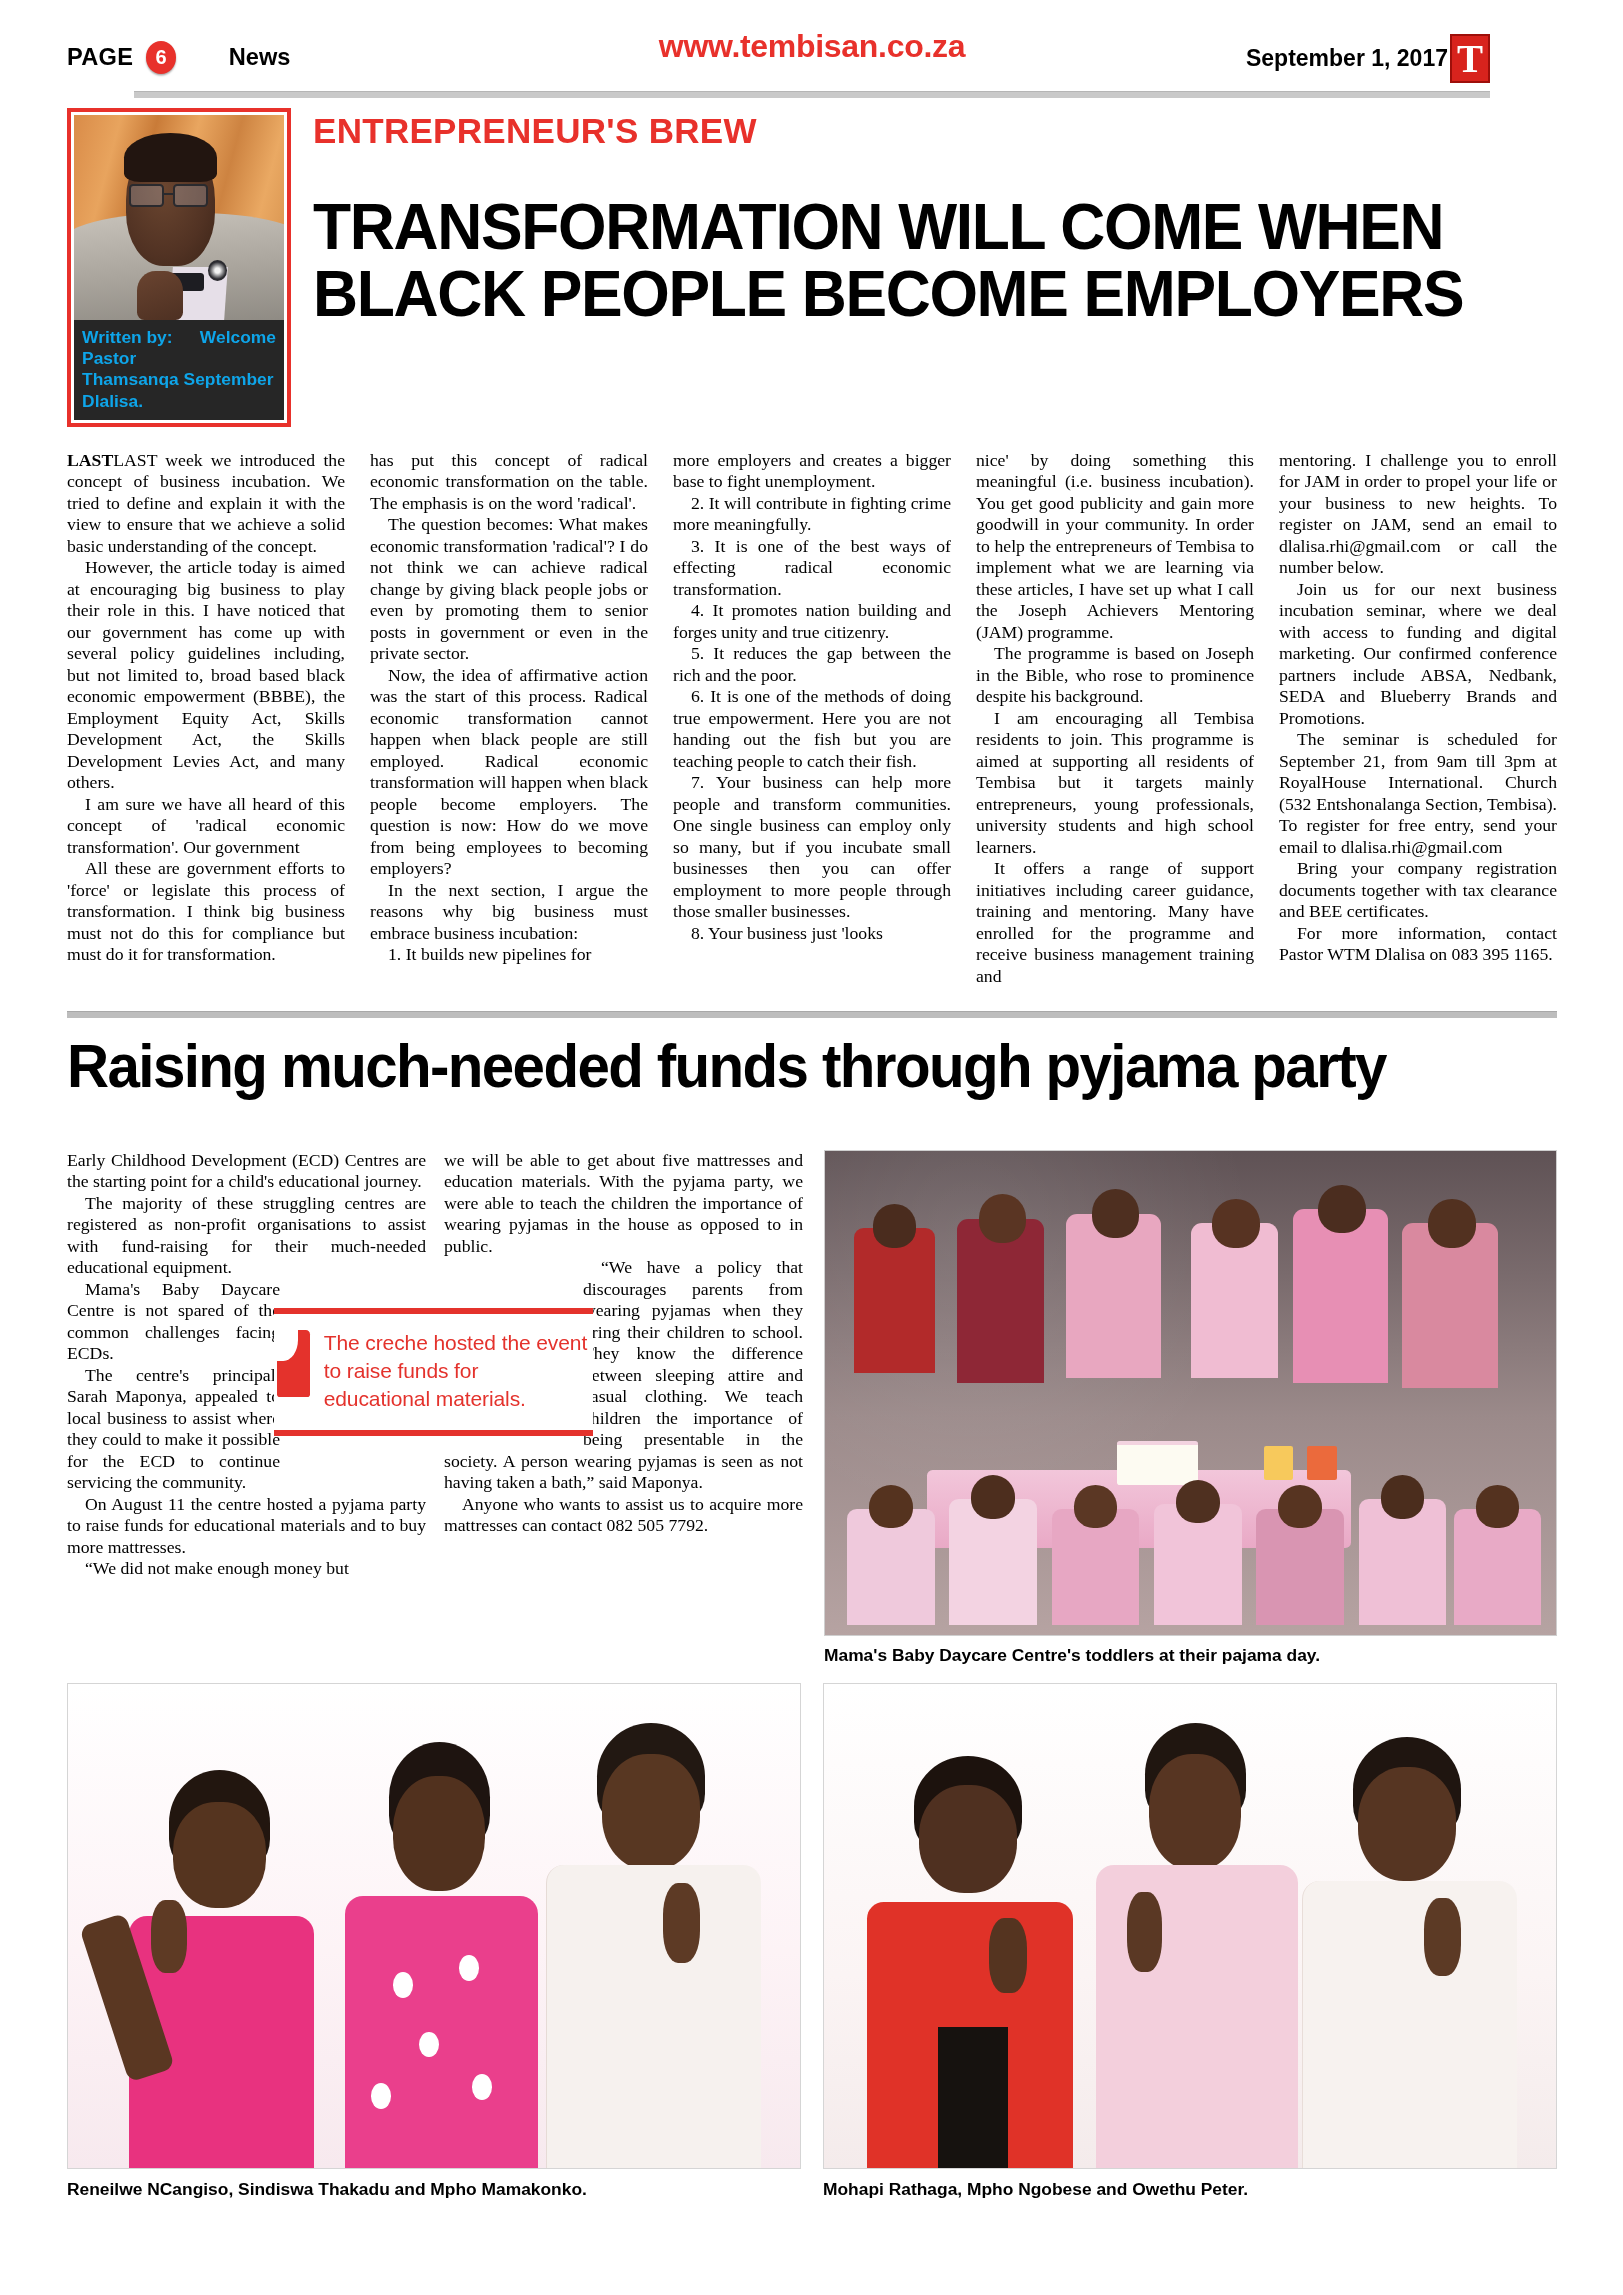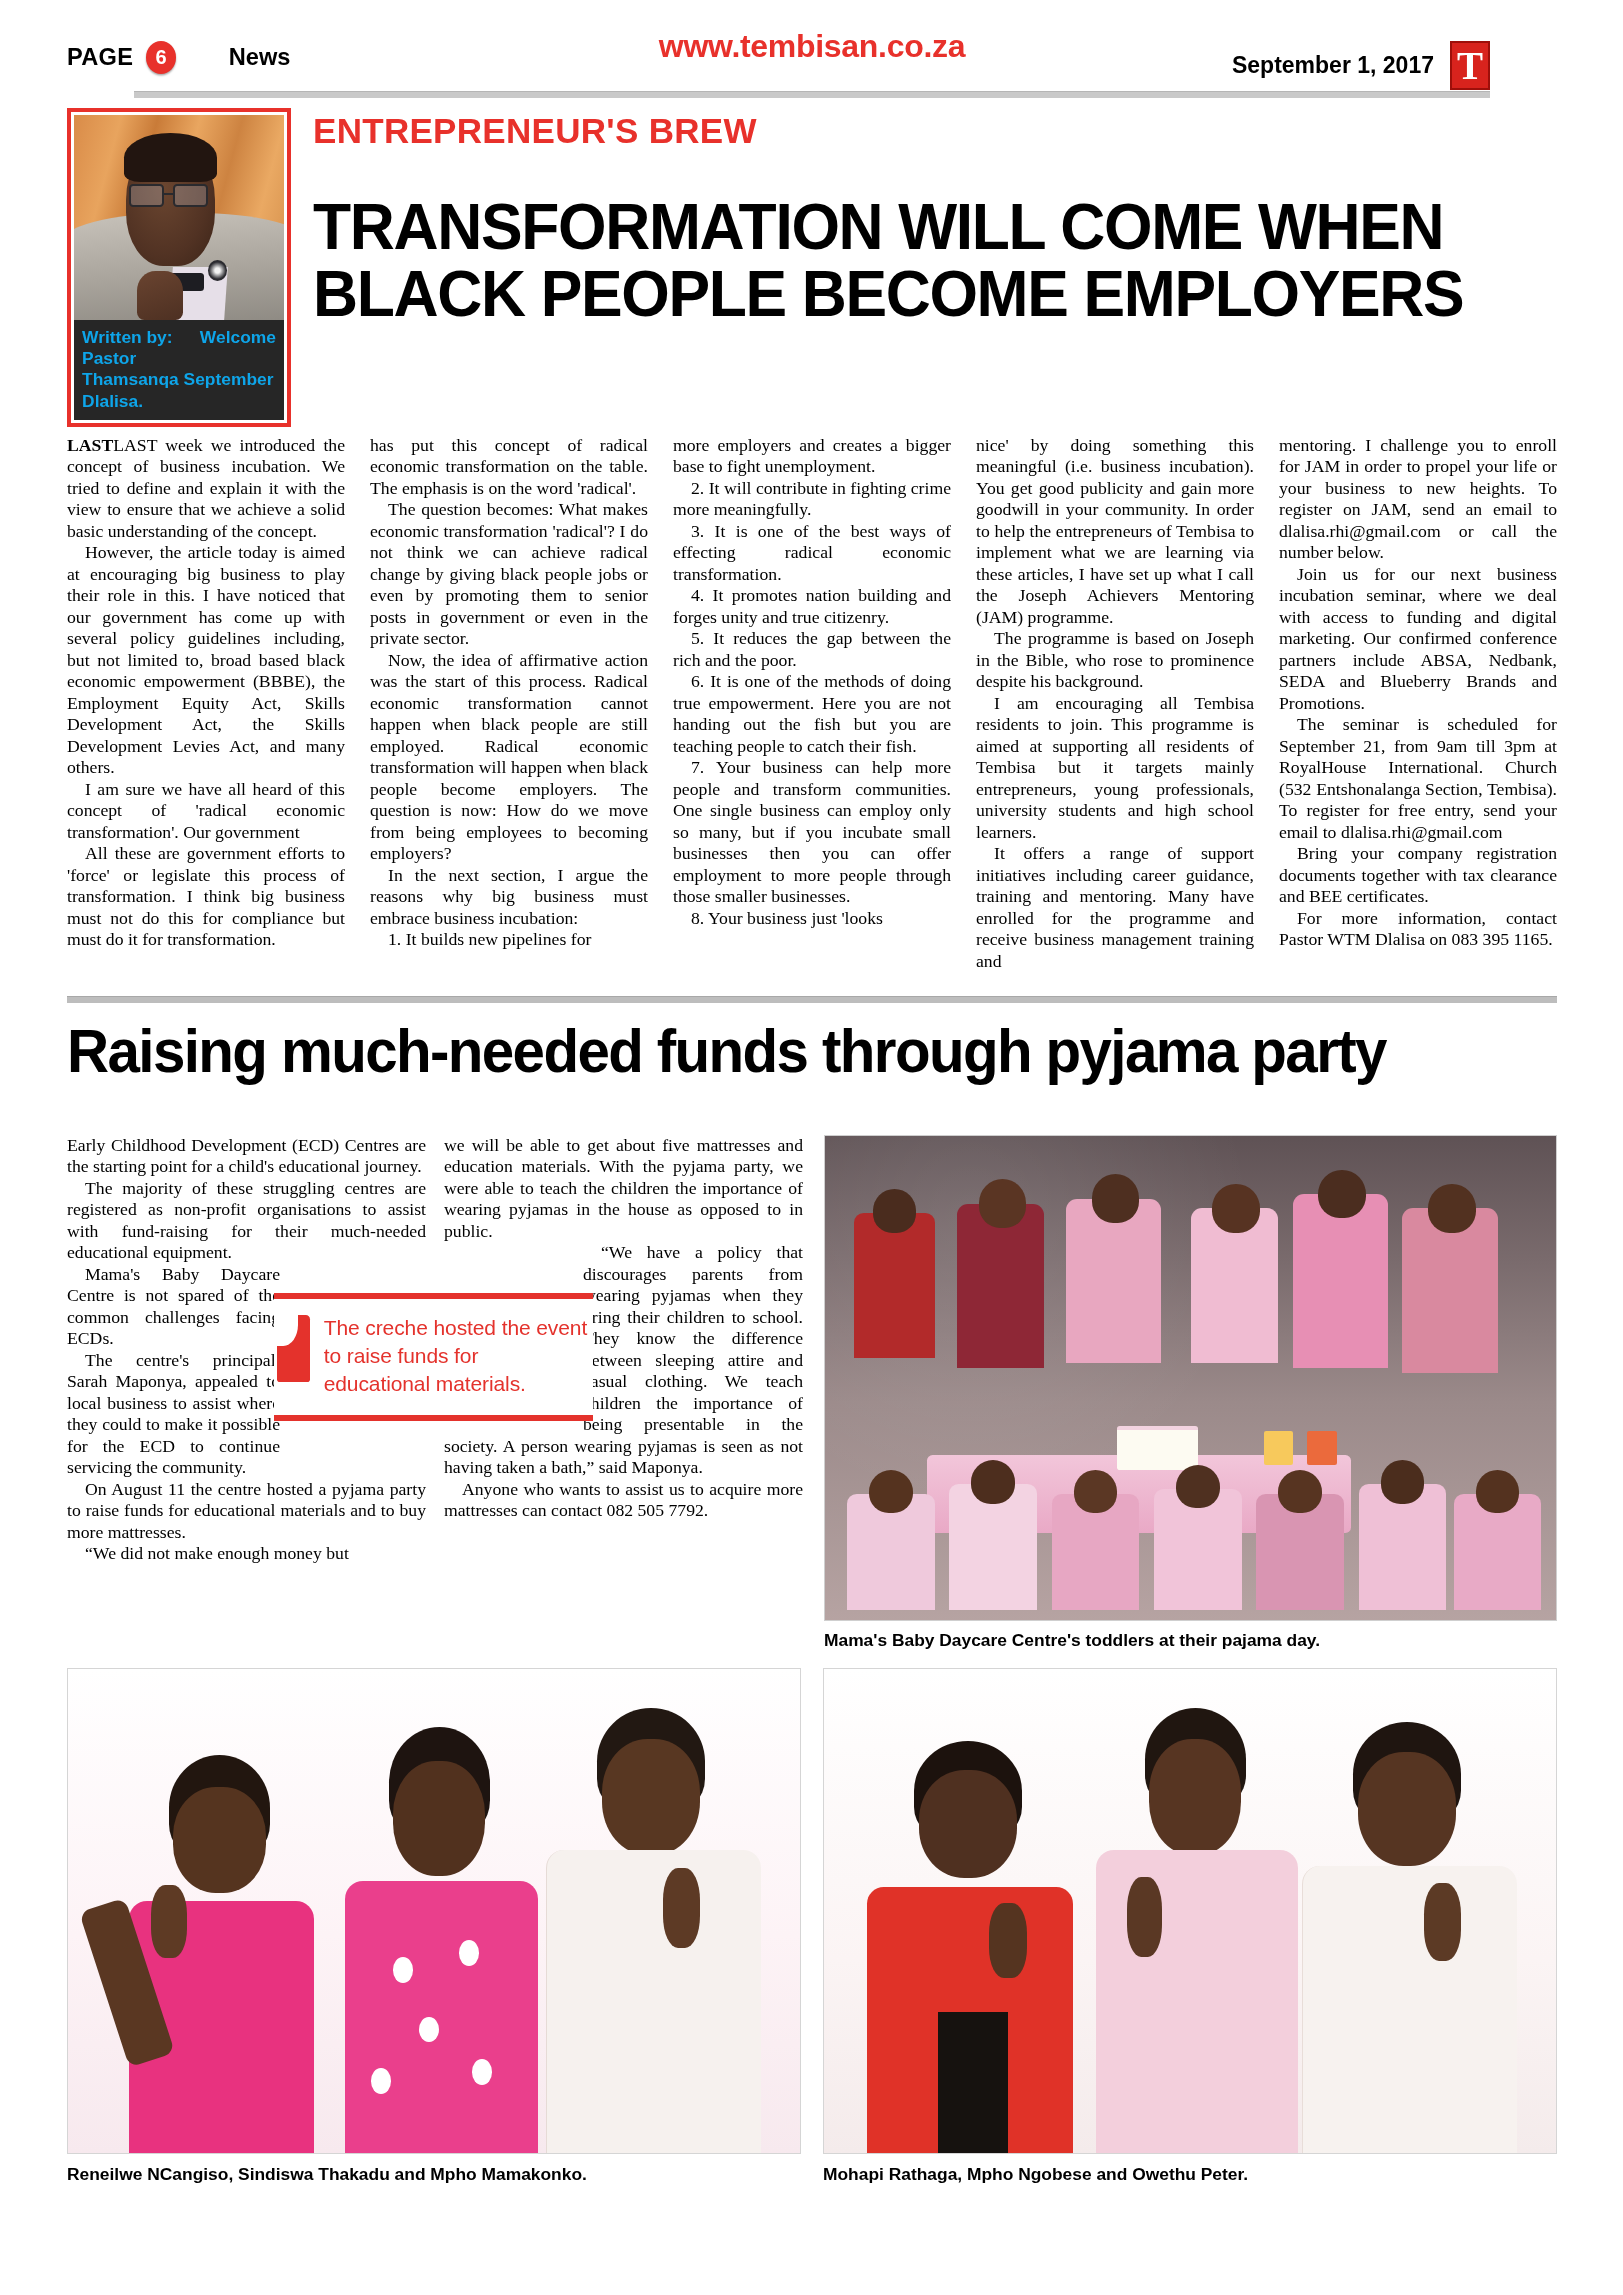--- a/index.html
+++ b/index.html
@@ -34,22 +34,22 @@
   .mh-section {
     font-family:"Liberation Sans", sans-serif; font-weight:bold; font-size:23.6px;
     margin-left:40px;
   }
   .mh-url {
     position:absolute; left:50%; transform:translateX(-50%); top:28px;
     color:#e8312b; font-family:"Liberation Sans", sans-serif;
     font-weight:bold; font-size:32px; letter-spacing:-0.3px;
   }
   .mh-right {
-    position:absolute; right:67px; top:41px;
-    display:flex; align-items:center; gap:16px;
+    position:absolute; right:67px; top:34px;
+    display:flex; align-items:center; gap:2px;
   }
   .mh-date { font-family:"Liberation Sans", sans-serif; font-weight:bold; font-size:23px; }
   .mh-logo {
     width:40px; height:49px; background:#d8231d; color:#fff;
     display:flex; align-items:center; justify-content:center;
     font-family:"Liberation Serif", serif; font-weight:bold; font-size:39px;
     line-height:1; border:2.1px solid #9e0f0a;
   }
   .mh-rule {
     position:absolute; left:67px; right:67px; top:91px;
@@ -125,21 +125,21 @@
   }
   .a1-title {
     font-family:"Liberation Sans", sans-serif; font-weight:bold;
     font-size:65px; line-height:1.03; letter-spacing:-1.4px;
     transform:scaleX(0.96); transform-origin:left center;
   }
   .a1-title span { display:block; }
 
   
   .a1-body {
-    margin-top:8px;
+    margin-top:23px;
     display:grid; grid-template-columns:repeat(5, 1fr); gap:25px;
   }
   .col p {
     margin:0; font-size:17.7px; line-height:1.215;
     text-align:justify; text-indent:18px;
     font-family:"Liberation Serif", serif;
     hyphens:auto;
   }
   .col p.noindent { text-indent:0; }
   .col p b { font-weight:bold; }

